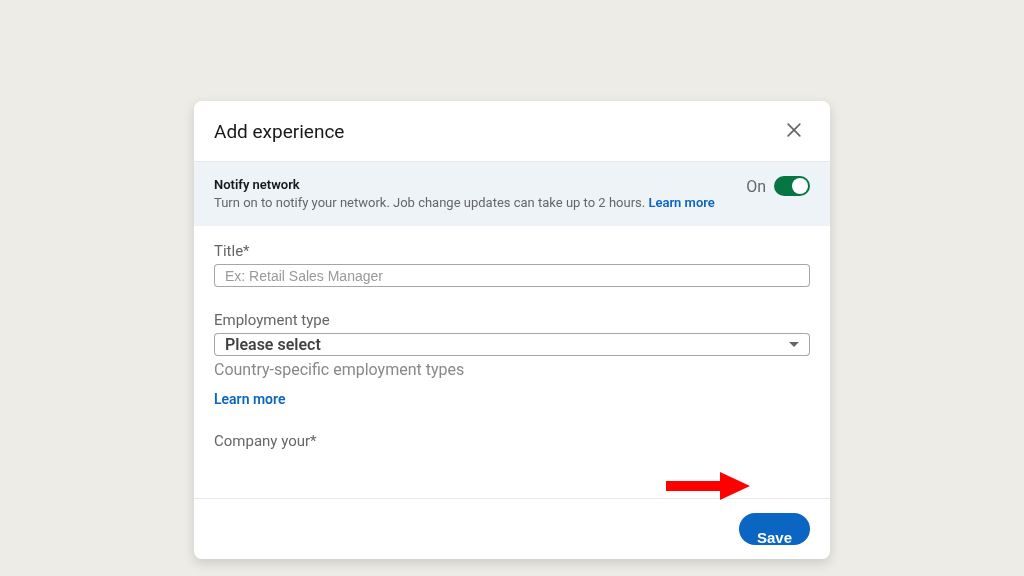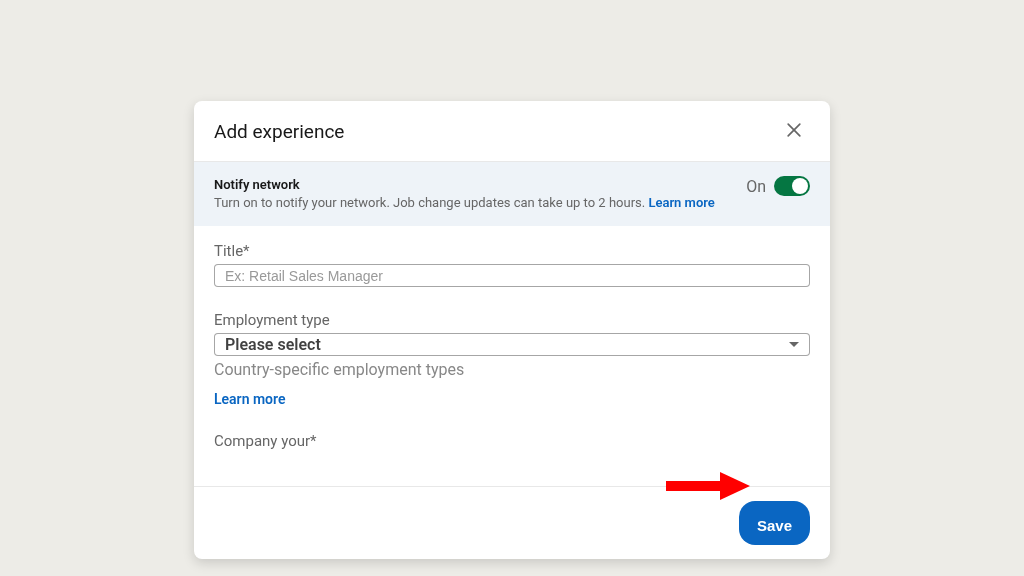--- a/index.html
+++ b/index.html
@@ -99,21 +99,21 @@
     .learn-more-row a { font-size: 14px; font-weight: 600; color: #0a66c2; text-decoration: none; cursor: pointer; }
     .field-group { margin-bottom: 24px; }
     .modal-footer {
       padding: 14px 20px;
       display: flex; justify-content: flex-end;
       border-top: 1px solid #e8e8e8;
       position: relative;
     }
     .save-btn {
       background: #0a66c2; color: #fff; border: none;
-      height: 44px; padding: 16px 18px; border-radius: 16px;
+      height: 32px; padding: 16px 18px; border-radius: 16px;
       font-size: 15px; font-weight: 600; cursor: pointer; text-align: right;
     }
     
     .arrow {
       position: absolute;
       left: 662px;
       top: 466px;
       pointer-events: none;
     }
   </style>

